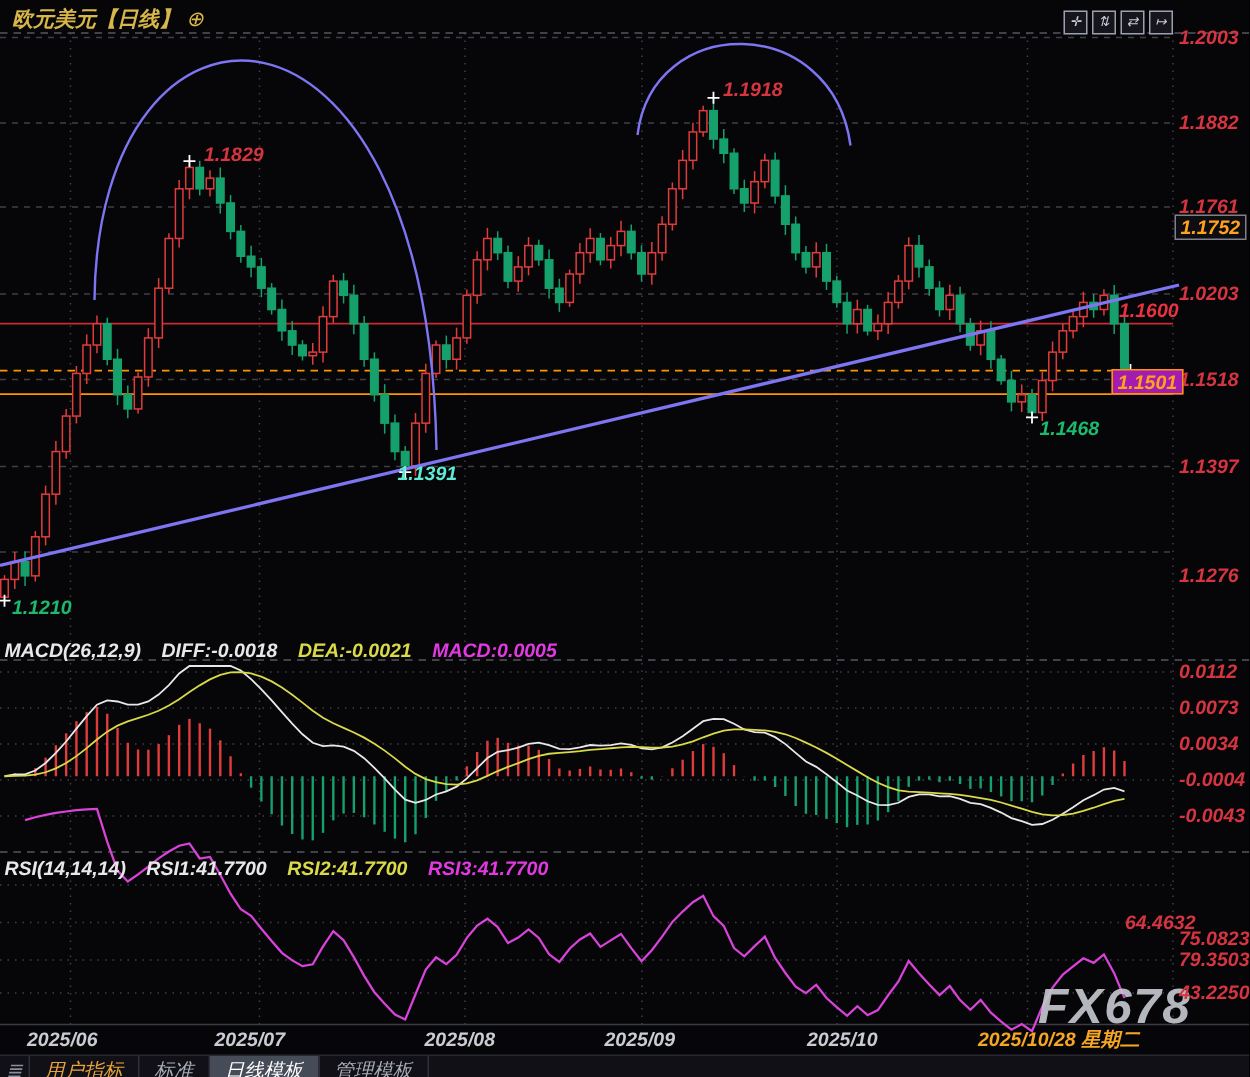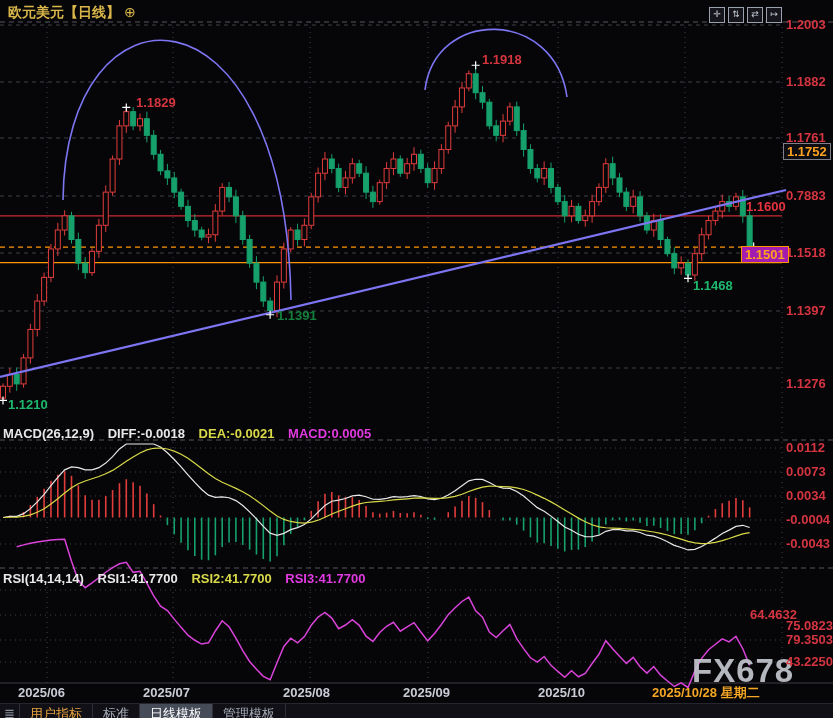--- a/index.html
+++ b/index.html
@@ -1,17 +1,17 @@
 <!DOCTYPE html>
 <html><head>
 <meta charset="utf-8">
 <style>
   html,body{margin:0;padding:0;background:#000;}
   #app{position:relative;width:833px;height:718px;background:#060608;overflow:hidden;
-       font-family:"Liberation Sans",sans-serif;}
+       font-family:"Liberation Sans",sans-serif;font-style:italic;}
   #chart-svg{position:absolute;left:0;top:0;}
   .lbl{position:absolute;font-size:13px;font-weight:700;white-space:nowrap;line-height:14px;}
   .axis-red{color:#d53540;}
   .xlbl{color:#c9ccd4;}
   .title{position:absolute;left:8px;top:4px;font-size:14px;font-weight:700;color:#d9b64a;}
   .plus-icon{color:#d9b64a;font-weight:400;margin-left:4px;font-size:14px;}
   .toolbar{position:absolute;top:7px;left:709px;display:flex;gap:3px;}
   .tbtn{width:14px;height:14px;border:1px solid #9aa0ad;color:#c7ccd6;font-size:9px;
         line-height:13px;text-align:center;background:#15151b;}
   .ind-label{position:absolute;font-size:13px;font-weight:700;white-space:nowrap;}
@@ -427,21 +427,21 @@
     <span class="c-yellow">RSI2:41.7700</span>
     <span class="c-magenta">RSI3:41.7700</span>
   </div>
 
   <div class="watermark">FX678</div>
 
   <div id="labels-layer">
       <div class="lbl axis-red" style="left: 786px; top: 18px;">1.2003</div>
       <div class="lbl axis-red" style="left: 786px; top: 75px;">1.1882</div>
       <div class="lbl axis-red" style="left: 786px; top: 131px;">1.1761</div>
-      <div class="lbl axis-red" style="left: 786px; top: 189px;">0.7883</div>
+      <div class="lbl axis-red" style="left: 786px; top: 189px;">1.0203</div>
       <div class="lbl axis-red" style="left: 786px; top: 246px;">1.1518</div>
       <div class="lbl axis-red" style="left: 786px; top: 304px;">1.1397</div>
       <div class="lbl axis-red" style="left: 786px; top: 361px; margin-top: 16px;">1.1276</div>
       <div class="lbl axis-red" style="left: 786px; top: 441px;">0.0112</div>
       <div class="lbl axis-red" style="left: 786px; top: 465px;">0.0073</div>
       <div class="lbl axis-red" style="left: 786px; top: 489px;">0.0034</div>
       <div class="lbl axis-red" style="left: 786px; top: 513px;">-0.0004</div>
       <div class="lbl axis-red" style="left: 786px; top: 537px;">-0.0043</div>
       <div class="lbl axis-red" style="left: 786px; top: 583px; margin-top: 36px;">75.0823</div>
       <div class="lbl axis-red" style="left: 750px; top: 608px;">64.4632</div>
@@ -449,21 +449,21 @@
       <div class="lbl axis-red" style="left: 786px; top: 655px;">43.2250</div>
       <div class="lbl xlbl" style="left: 18px; top: 686px; color: rgb(201, 204, 212);">2025/06</div>
       <div class="lbl xlbl" style="left: 143px; top: 686px; color: rgb(201, 204, 212);">2025/07</div>
       <div class="lbl xlbl" style="left: 283px; top: 686px; color: rgb(201, 204, 212);">2025/08</div>
       <div class="lbl xlbl" style="left: 403px; top: 686px; color: rgb(201, 204, 212);">2025/09</div>
       <div class="lbl xlbl" style="left: 538px; top: 686px; color: rgb(201, 204, 212);">2025/10</div>
       <div class="lbl xlbl" style="left: 652px; top: 686px; color: rgb(245, 166, 35);">2025/10/28 星期二</div>
       <div class="lbl " style="left: 136px; top: 96px; color: rgb(213, 53, 63);">1.1829</div>
       <div class="lbl " style="left: 482px; top: 53px; color: rgb(213, 53, 63);">1.1918</div>
       <div class="lbl " style="left: 8px; top: 398px; color: rgb(29, 185, 110);">1.1210</div>
-      <div class="lbl " style="left: 277px; top: 309px; color: #15803d;">1.1391</div>
+      <div class="lbl " style="left: 265px; top: 309px; color: #5eead4;">1.1391</div>
       <div class="lbl " style="left: 693px; top: 279px; color: rgb(29, 185, 110);">1.1468</div>
       <div class="lbl " style="left: 746px; top: 200px; color: rgb(232, 51, 63);">1.1600</div>
       <div class="lbl box-lbl" style="left: 741px; top: 246px; color: rgb(255, 162, 31); border: 1px solid rgb(255, 149, 0); background: #a21caf;">1.1501</div>
       <div class="lbl box-lbl" style="left: 783px; top: 143px; color: rgb(255, 162, 31); border: 1px solid rgb(128, 128, 138); background: rgb(13, 13, 18);">1.1752</div>
     </div>
 
   <div class="tabbar">
     <div class="tab stub">≣</div>
     <div class="tab first">用户指标</div>
     <div class="tab">标准</div>

